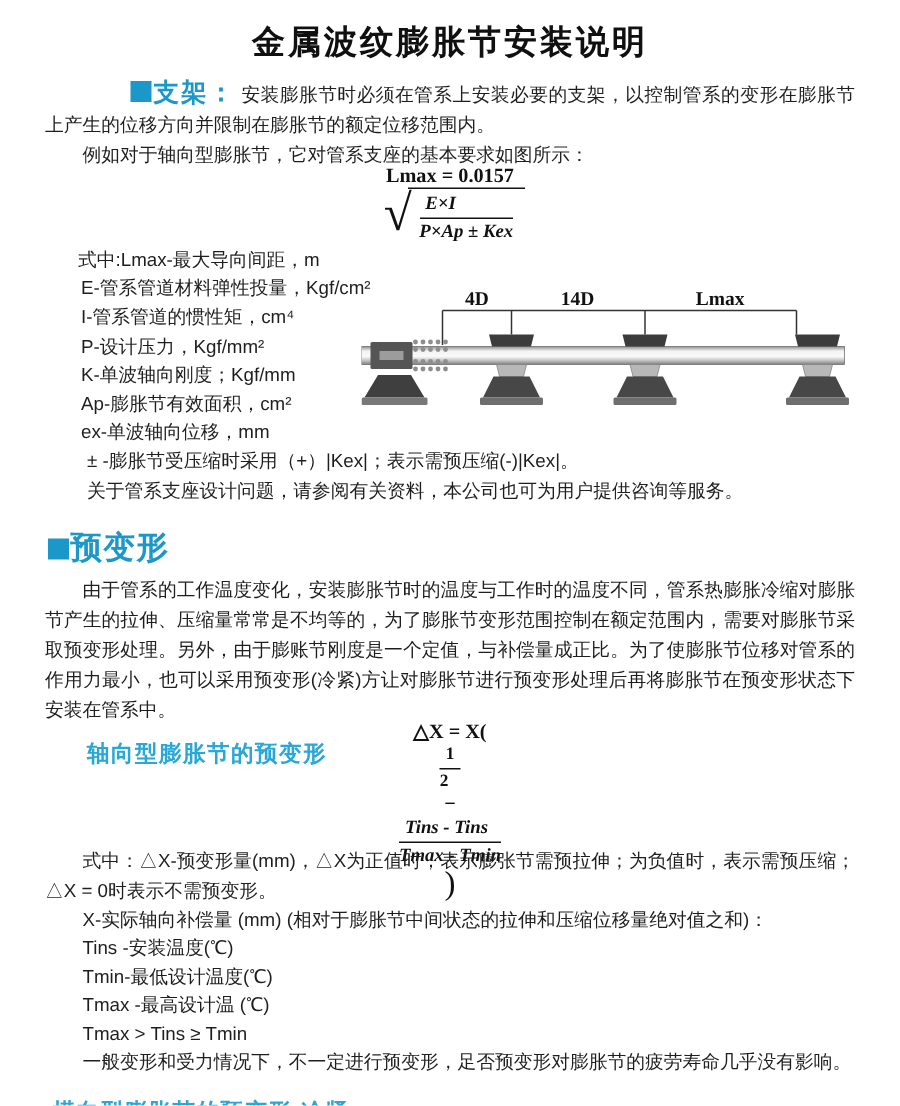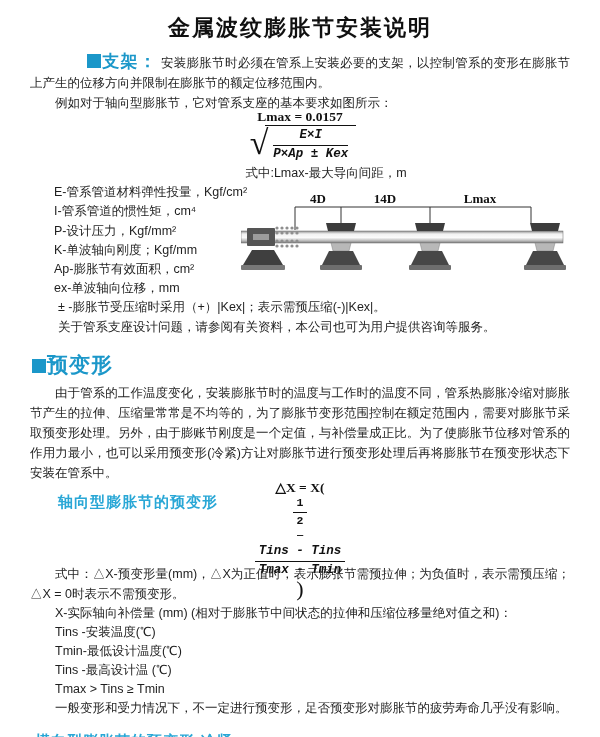--- a/index.html
+++ b/index.html
@@ -28,32 +28,32 @@
   .sub-head{font-size:15px;font-weight:bold;color:var(--subheading);letter-spacing:1px;margin:10px 0 6px 0;}
   .sub-head.axial{margin-left:58px;}
   .sub-head.lateral{margin-left:35px;margin-top:14px;}
   
   .formula{
     font-family:"Liberation Serif",serif;font-weight:bold;font-size:13.5px;color:#111;
     display:flex;align-items:center;justify-content:center;flex-direction:column;
   }
   .f1{height:42px;margin:2px 0 2px 0;}
   .f2{height:44px;margin:2px 0 2px 0;}
-  .frac{display:inline-block;text-align:center;vertical-align:middle;font-style:italic;font-size:12.5px;line-height:1.25;font-family:Liberation Mono, monospace;}
+  .frac{display:inline-block;vertical-align:middle;font-style:italic;font-size:12.5px;line-height:1.25;}
   .frac .num{display:block;border-bottom:1px solid #111;padding:0 4px 1px;}
   .frac .den{display:block;padding-top:1px;}
   .frac.small{font-size:11.5px;font-style:normal;margin:0 2px;}
   .sqrt{display:inline-flex;align-items:center;margin-left:6px;}
   .sqrt-sym{font-size:34px;font-weight:normal;line-height:0.9;margin-right:-3px;transform:translateY(-1px);}
   .sqrt-body{border-top:1.5px solid #111;padding:2px 8px 0;}
   .paren{font-size:22px;font-weight:normal;vertical-align:middle;line-height:1;}
   .fgap{display:inline-block;width:5px;}
   
   .defs{margin-top:7px;font-size:12.5px;line-height:19.2px;}
-  .def-where{margin-left:52px;text-align:center;}
+  .def-where{margin-left:52px;}
   .def-item{margin-left:54px;}
   .def-note{margin-left:58px;}
   
   .line-item{font-size:12.5px;line-height:19px;margin:0 30px 0 55px;}
   
   .diagram{position:absolute;left:241px;top:190px;width:356px;height:96px;}
   .dim-label{font-family:"Liberation Serif",serif;font-weight:bold;font-size:13px;fill:#111;}
 </style>
 </head>
 <body>
@@ -186,19 +186,19 @@
       <span class="num">Tins - Tins</span>
       <span class="den">Tmax - Tmin</span>
     </span>
     <span class="paren">)</span>
   </div>
 
   <p class="para indent2">式中：△X-预变形量(mm)，△X为正值时，表示膨张节需预拉伸；为负值时，表示需预压缩；△X = 0时表示不需预变形。</p>
   <div class="line-item">X-实际轴向补偿量 (mm) (相对于膨胀节中间状态的拉伸和压缩位移量绝对值之和)：</div>
   <div class="line-item">Tins -安装温度(℃)</div>
   <div class="line-item">Tmin-最低设计温度(℃)</div>
-  <div class="line-item">Tins -最高设计温 (℃)</div>
+  <div class="line-item">Tmax -最高设计温 (℃)</div>
   <div class="line-item">Tmax &gt; Tins ≥ Tmin</div>
   <div class="line-item">一般变形和受力情况下，不一定进行预变形，足否预变形对膨胀节的疲劳寿命几乎没有影响。</div>
 
   <div class="sub-head lateral">横向型膨胀节的预变形-冷紧</div>
 
 </div>
 
 </body></html>

